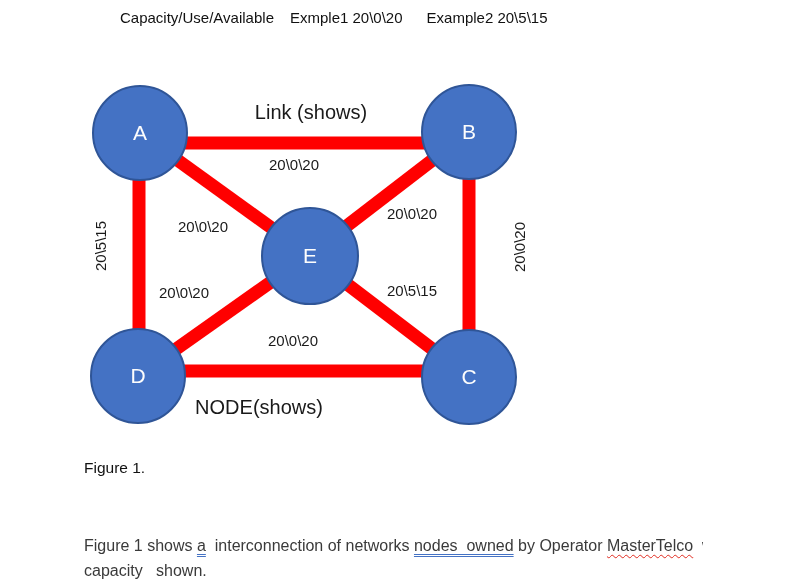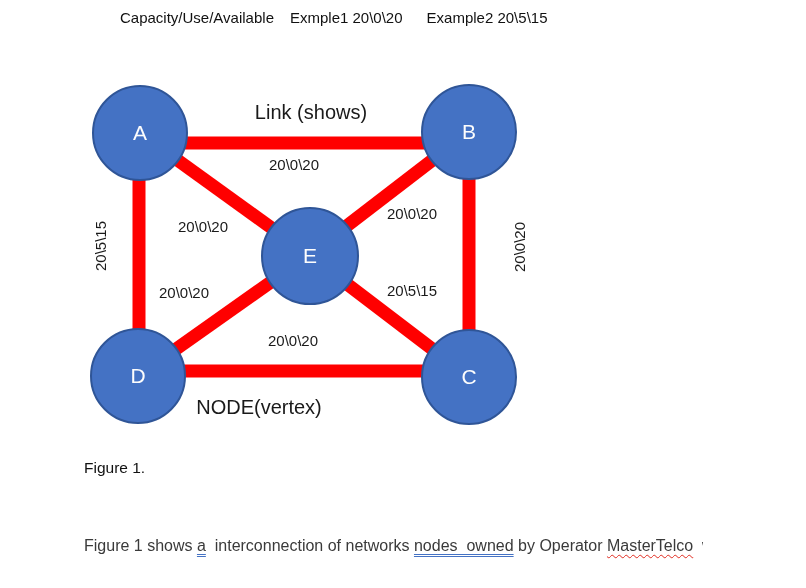--- a/index.html
+++ b/index.html
@@ -109,21 +109,22 @@
   <span class="edge-label lbl-ab">20\0\20</span>
   <span class="edge-label lbl-ae">20\0\20</span>
   <span class="edge-label lbl-be">20\0\20</span>
   <span class="edge-label vert lbl-ad">20\5\15</span>
   <span class="edge-label vert lbl-bc">20\0\20</span>
   <span class="edge-label lbl-de">20\0\20</span>
   <span class="edge-label lbl-ec">20\5\15</span>
   <span class="edge-label lbl-dc">20\0\20</span>
 
   <span class="anno anno-link">Link (shows)</span>
-  <span class="anno anno-node">NODE(vertex)</span>
+  <span class="anno anno-node">NODE(shows)</span>
 
   <div class="fig-label">Figure 1.</div>
 
   <div class="caption">
     <div class="cap-line"><span>Figure 1 shows </span><span class="mark-grammar">a</span><span>  interconnection of networks </span><span class="mark-grammar">nodes  owned</span><span> by Operator </span><span class="mark-spelling">MasterTelco</span><span>  with the</span></div>
+    <div class="cap-line">capacity   shown.</div>
   </div>
 
 </div>
 
 </body></html>

